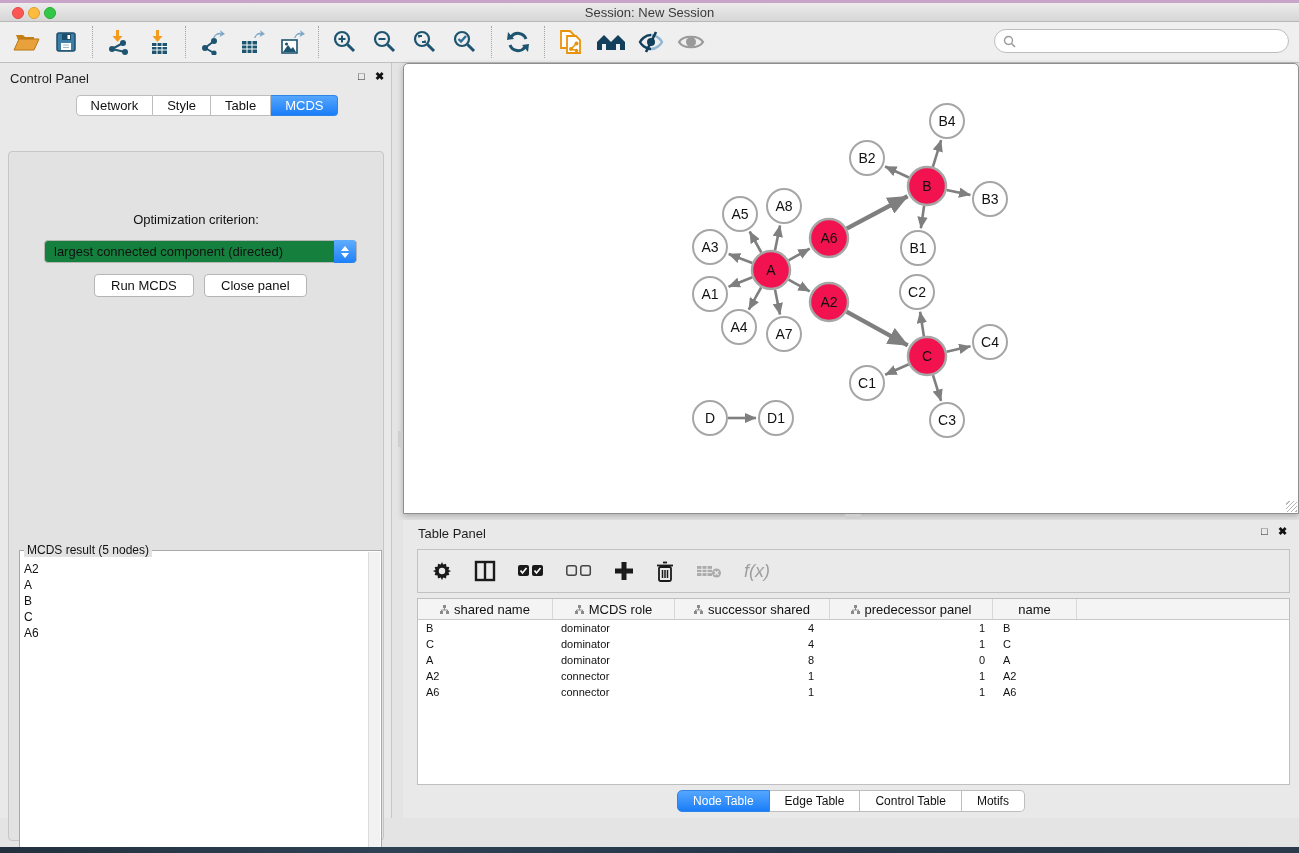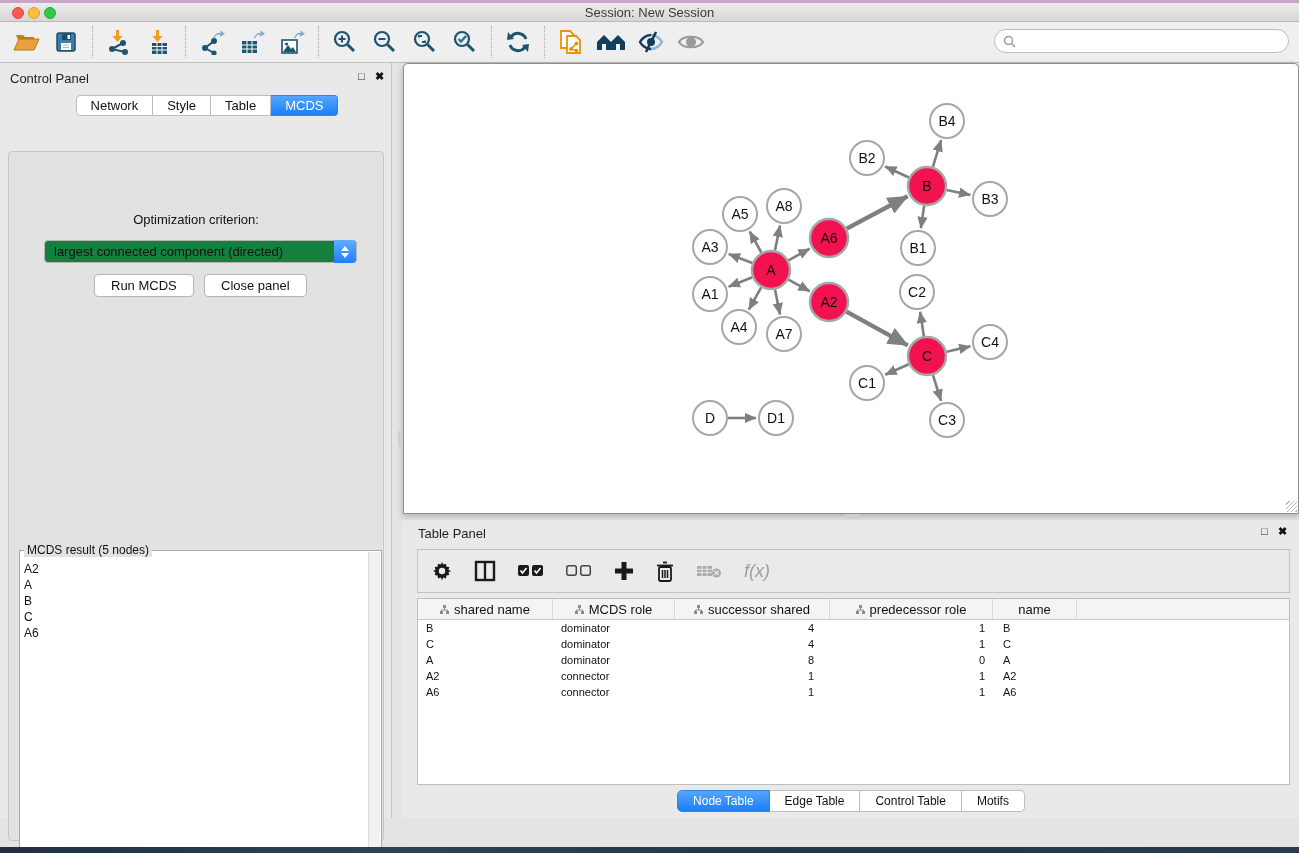--- a/index.html
+++ b/index.html
@@ -521,21 +521,21 @@
             </svg></span>
           <span>successor shared</span>
         </div>
         <div class="tp-hcell" style="width: 163px;">
           <span><svg width="9" height="9" viewBox="0 0 9 9">
               <rect x="3" y="0" width="3" height="3" fill="#8A8A8A"></rect>
               <rect x="0" y="6" width="3" height="3" fill="#8A8A8A"></rect>
               <rect x="6" y="6" width="3" height="3" fill="#8A8A8A"></rect>
               <path d="M4.5 3 v2 M1.5 6 v-1 h6 v1" stroke="#8A8A8A" fill="none" stroke-width="1"></path>
             </svg></span>
-          <span>predecessor role</span>
+          <span>predecessor panel</span>
         </div>
         <div class="tp-hcell" style="width: 84px;">
           <span>name</span>
         </div>
         <div class="tp-hcell" style="flex: 1 1 0%; border-right: none;"></div>
       </div>
     <div>
         <div class="tp-row">
           <div class="tp-cell" style="width: 135px; text-align: left; padding: 0px 0px 0px 8px;">B</div>
           <div class="tp-cell" style="width: 122px; text-align: left; padding: 0px 0px 0px 8px;">dominator</div>

